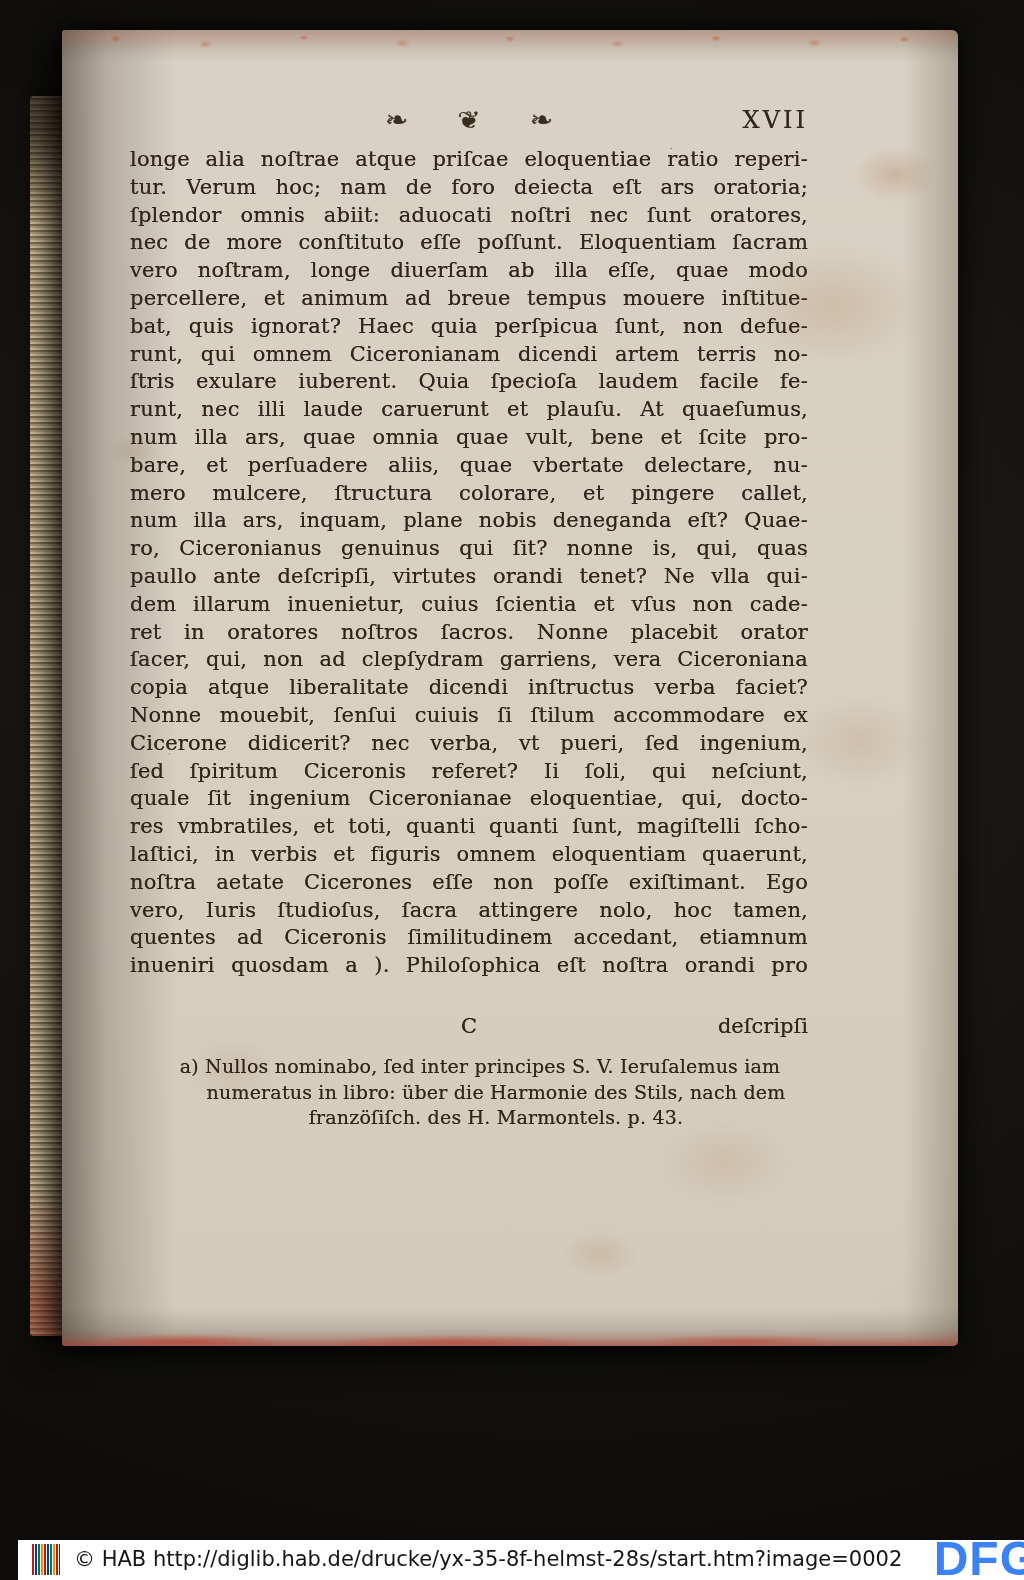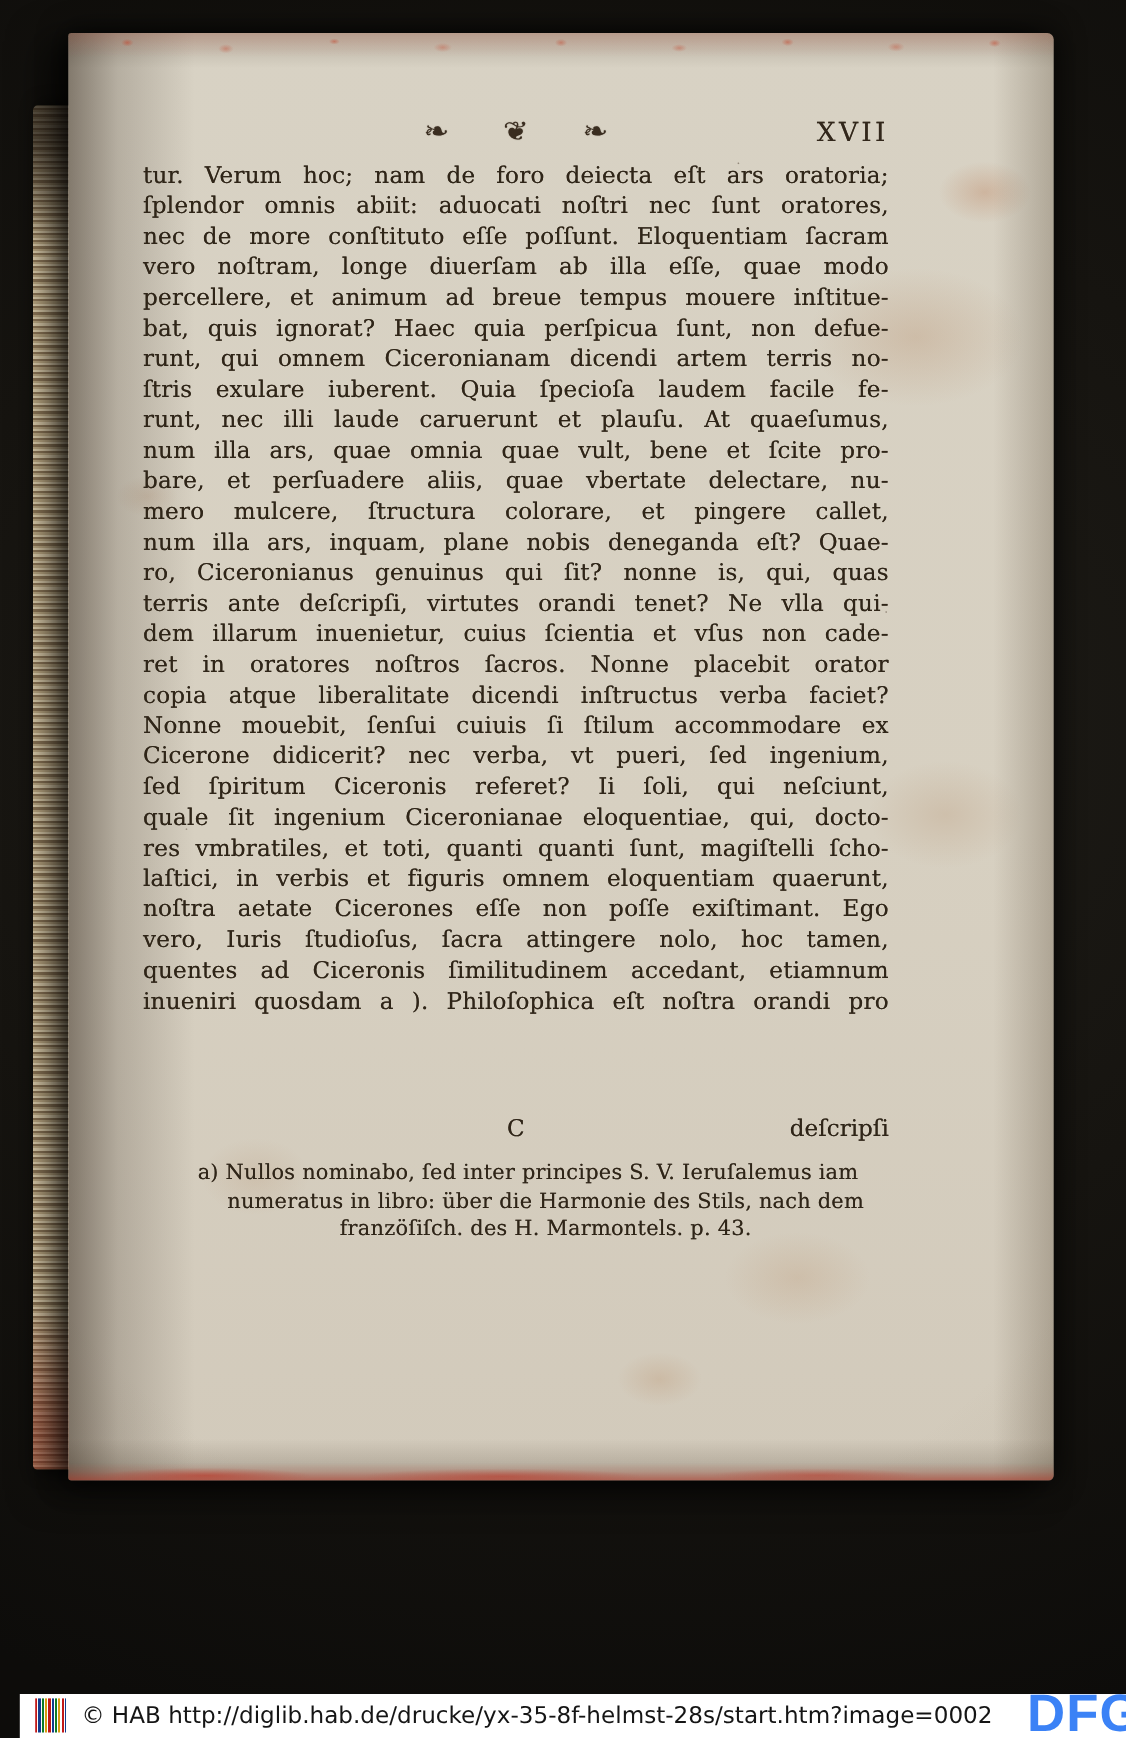--- a/index.html
+++ b/index.html
@@ -240,37 +240,39 @@
   <div class="book-edges"></div>
 
   <div class="page">
 
     <div class="header-row">
       <div class="ornament">❧ ❦ ❧</div>
       <div class="page-num">XVII</div>
     </div>
 
     <div class="body-text">
+        <div class="body-line">longe alia noſtrae atque priſcae eloquentiae ratio reperi-</div>
         <div class="body-line">tur.  Verum hoc; nam de foro deiecta eſt ars oratoria;</div>
         <div class="body-line">ſplendor omnis abiit: aduocati noſtri nec ſunt oratores,</div>
         <div class="body-line">nec de more conſtituto eſſe poſſunt.  Eloquentiam ſacram</div>
         <div class="body-line">vero noſtram, longe diuerſam ab illa eſſe, quae modo</div>
         <div class="body-line">percellere, et animum ad breue tempus mouere inſtitue-</div>
         <div class="body-line">bat, quis ignorat? Haec quia perſpicua ſunt, non defue-</div>
         <div class="body-line">runt, qui omnem Ciceronianam dicendi artem terris no-</div>
         <div class="body-line">ſtris exulare iuberent.  Quia ſpecioſa laudem facile fe-</div>
         <div class="body-line">runt, nec illi laude caruerunt et plauſu.  At quaeſumus,</div>
         <div class="body-line">num illa ars, quae omnia quae vult, bene et ſcite pro-</div>
         <div class="body-line">bare, et perſuadere aliis, quae vbertate delectare, nu-</div>
         <div class="body-line">mero mulcere, ſtructura colorare, et pingere callet,</div>
         <div class="body-line">num illa ars, inquam, plane nobis deneganda eſt? Quae-</div>
         <div class="body-line">ro, Ciceronianus genuinus qui ſit? nonne is, qui, quas</div>
-        <div class="body-line">terris ante deſcripſi, virtutes orandi tenet? Ne vlla qui-</div>
+        <div class="body-line">paullo ante deſcripſi, virtutes orandi tenet? Ne vlla qui-</div>
         <div class="body-line">dem illarum inuenietur, cuius ſcientia et vſus non cade-</div>
         <div class="body-line">ret in oratores noſtros ſacros.  Nonne placebit orator</div>
+        <div class="body-line">ſacer, qui, non ad clepſydram garriens, vera Ciceroniana</div>
         <div class="body-line">copia atque liberalitate dicendi inſtructus verba faciet?</div>
         <div class="body-line">Nonne mouebit, ſenſui cuiuis ſi ſtilum accommodare ex</div>
         <div class="body-line">Cicerone didicerit? nec verba, vt pueri, ſed ingenium,</div>
         <div class="body-line">ſed ſpiritum Ciceronis referet?  Ii ſoli, qui neſciunt,</div>
         <div class="body-line">quale ſit ingenium Ciceronianae eloquentiae, qui, docto-</div>
         <div class="body-line">res vmbratiles, et toti, quanti quanti ſunt, magiſtelli ſcho-</div>
         <div class="body-line">laſtici, in verbis et figuris omnem eloquentiam quaerunt,</div>
         <div class="body-line">noſtra aetate Cicerones eſſe non poſſe exiſtimant.  Ego</div>
         <div class="body-line">vero, Iuris ſtudioſus, ſacra attingere nolo, hoc tamen,</div>
         <div class="body-line">quentes ad Ciceronis ſimilitudinem accedant, etiamnum</div>

